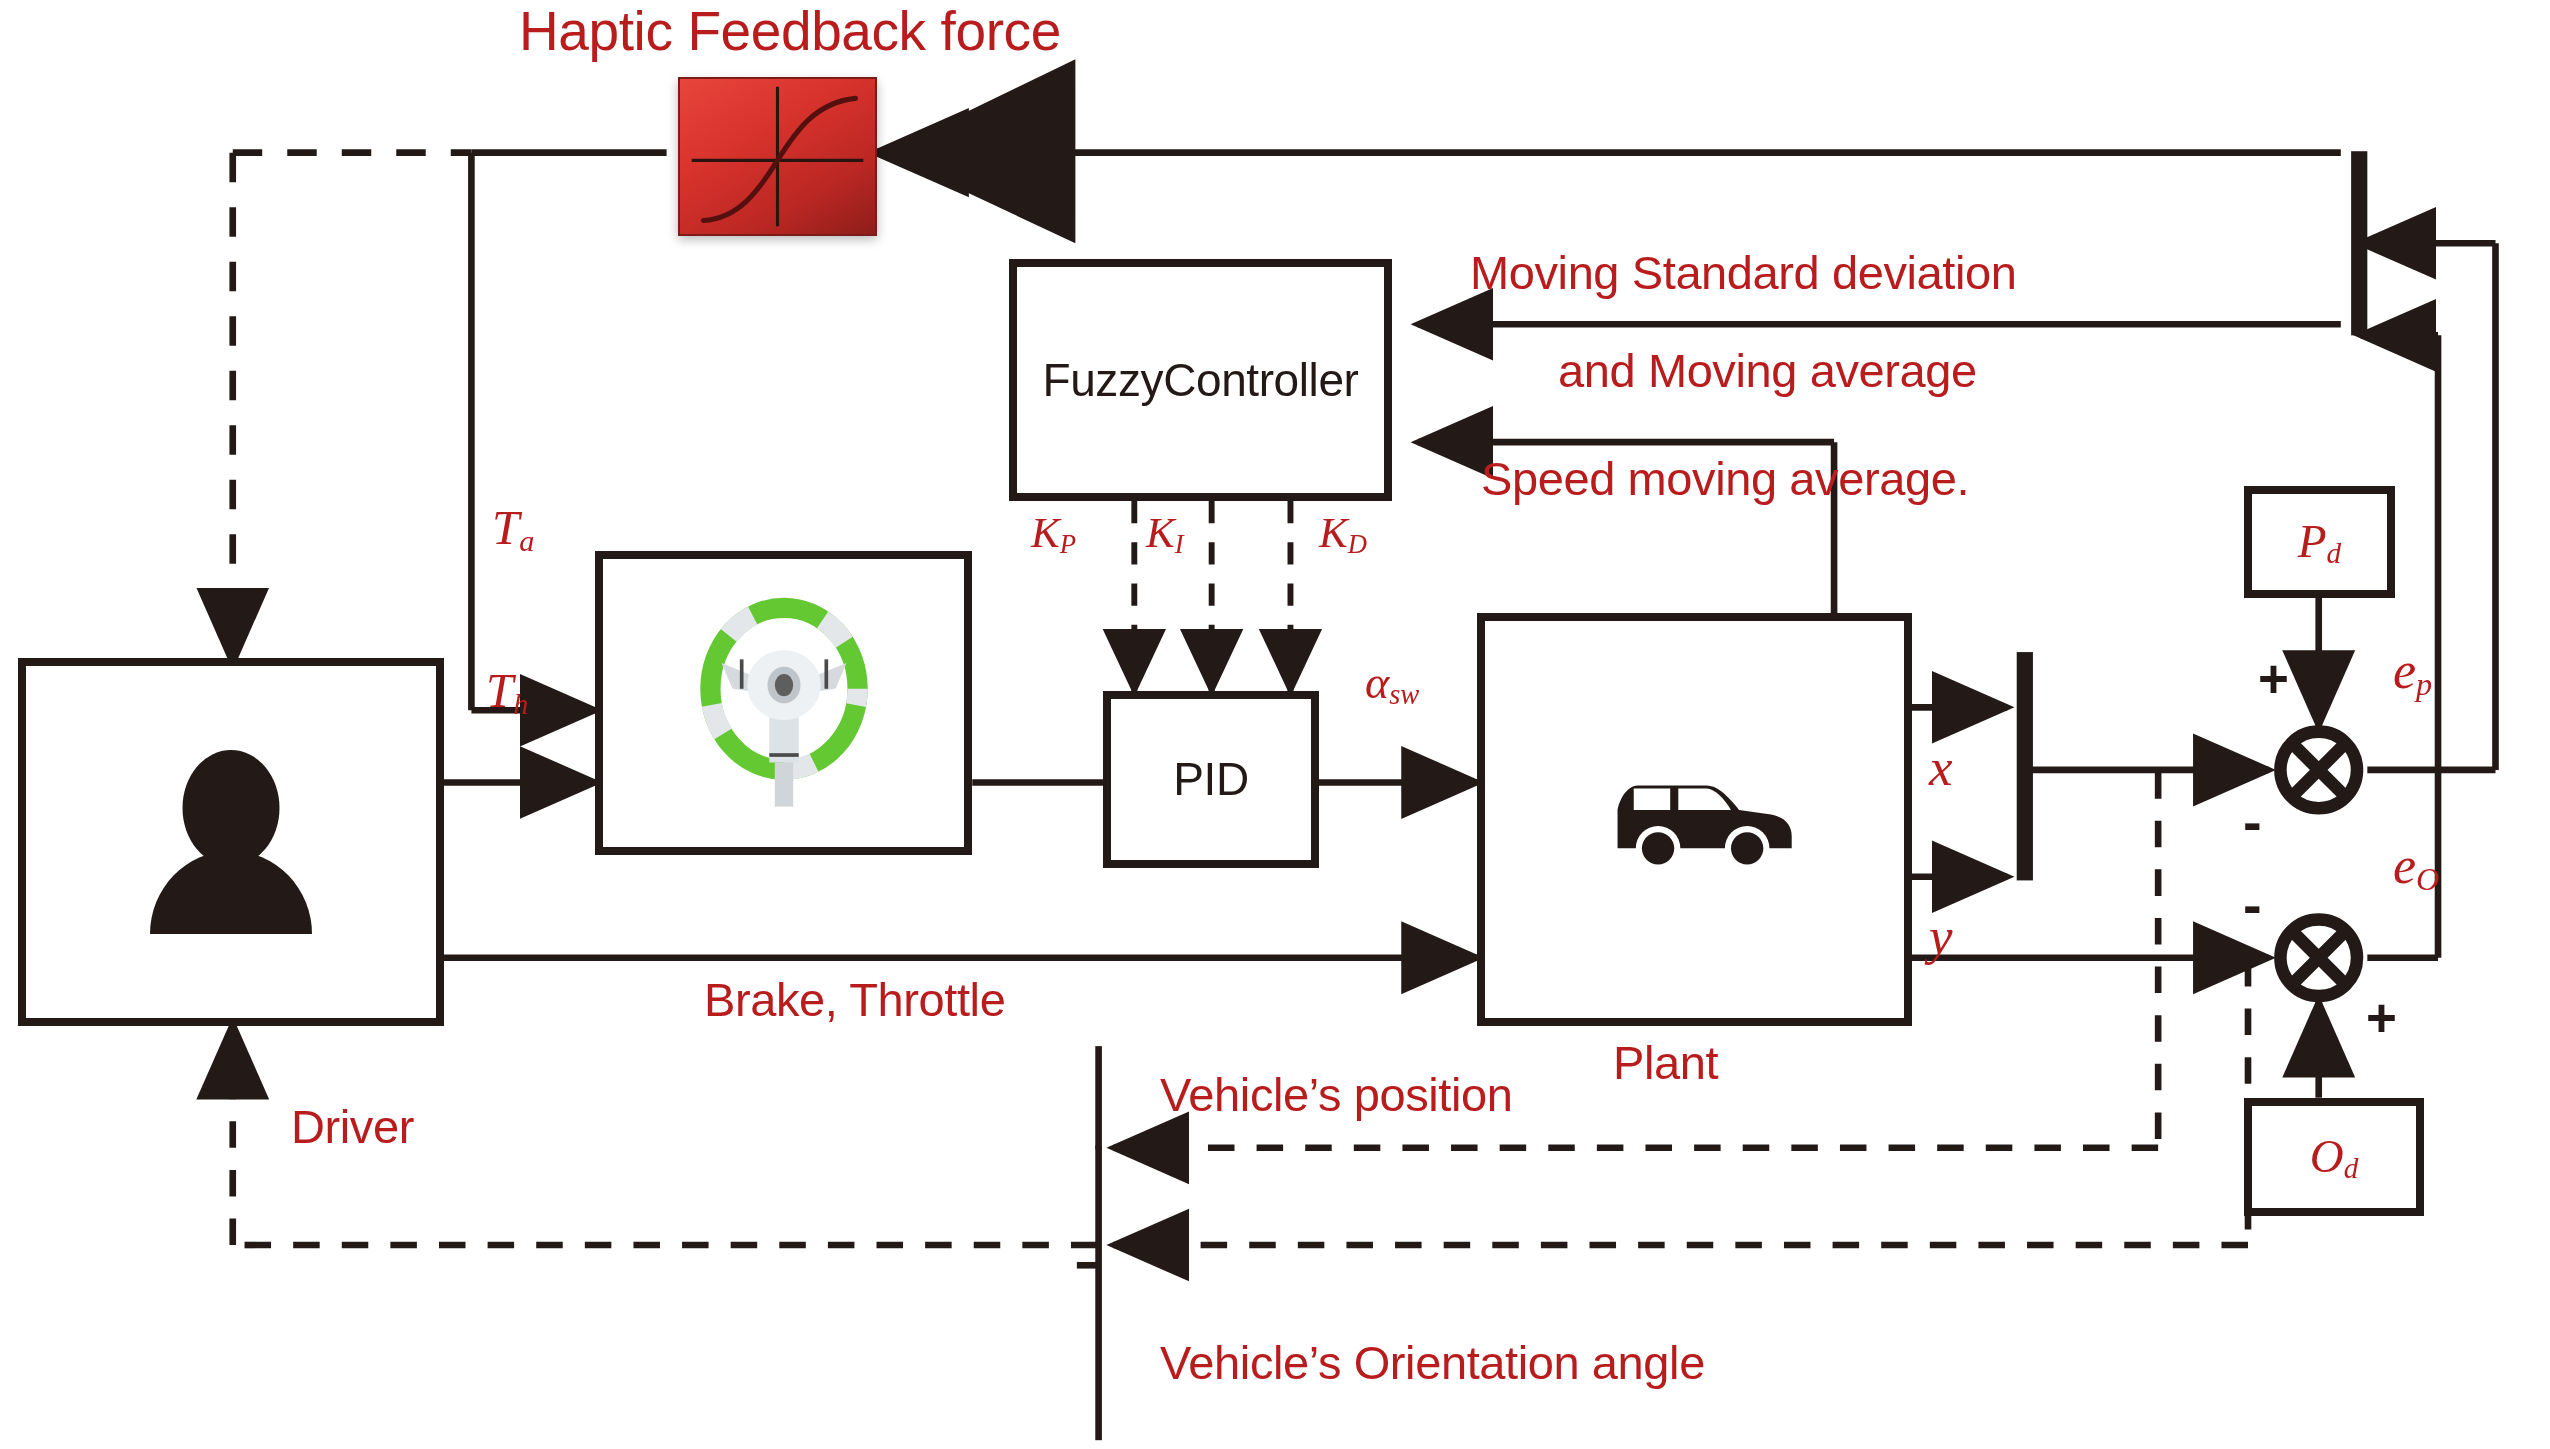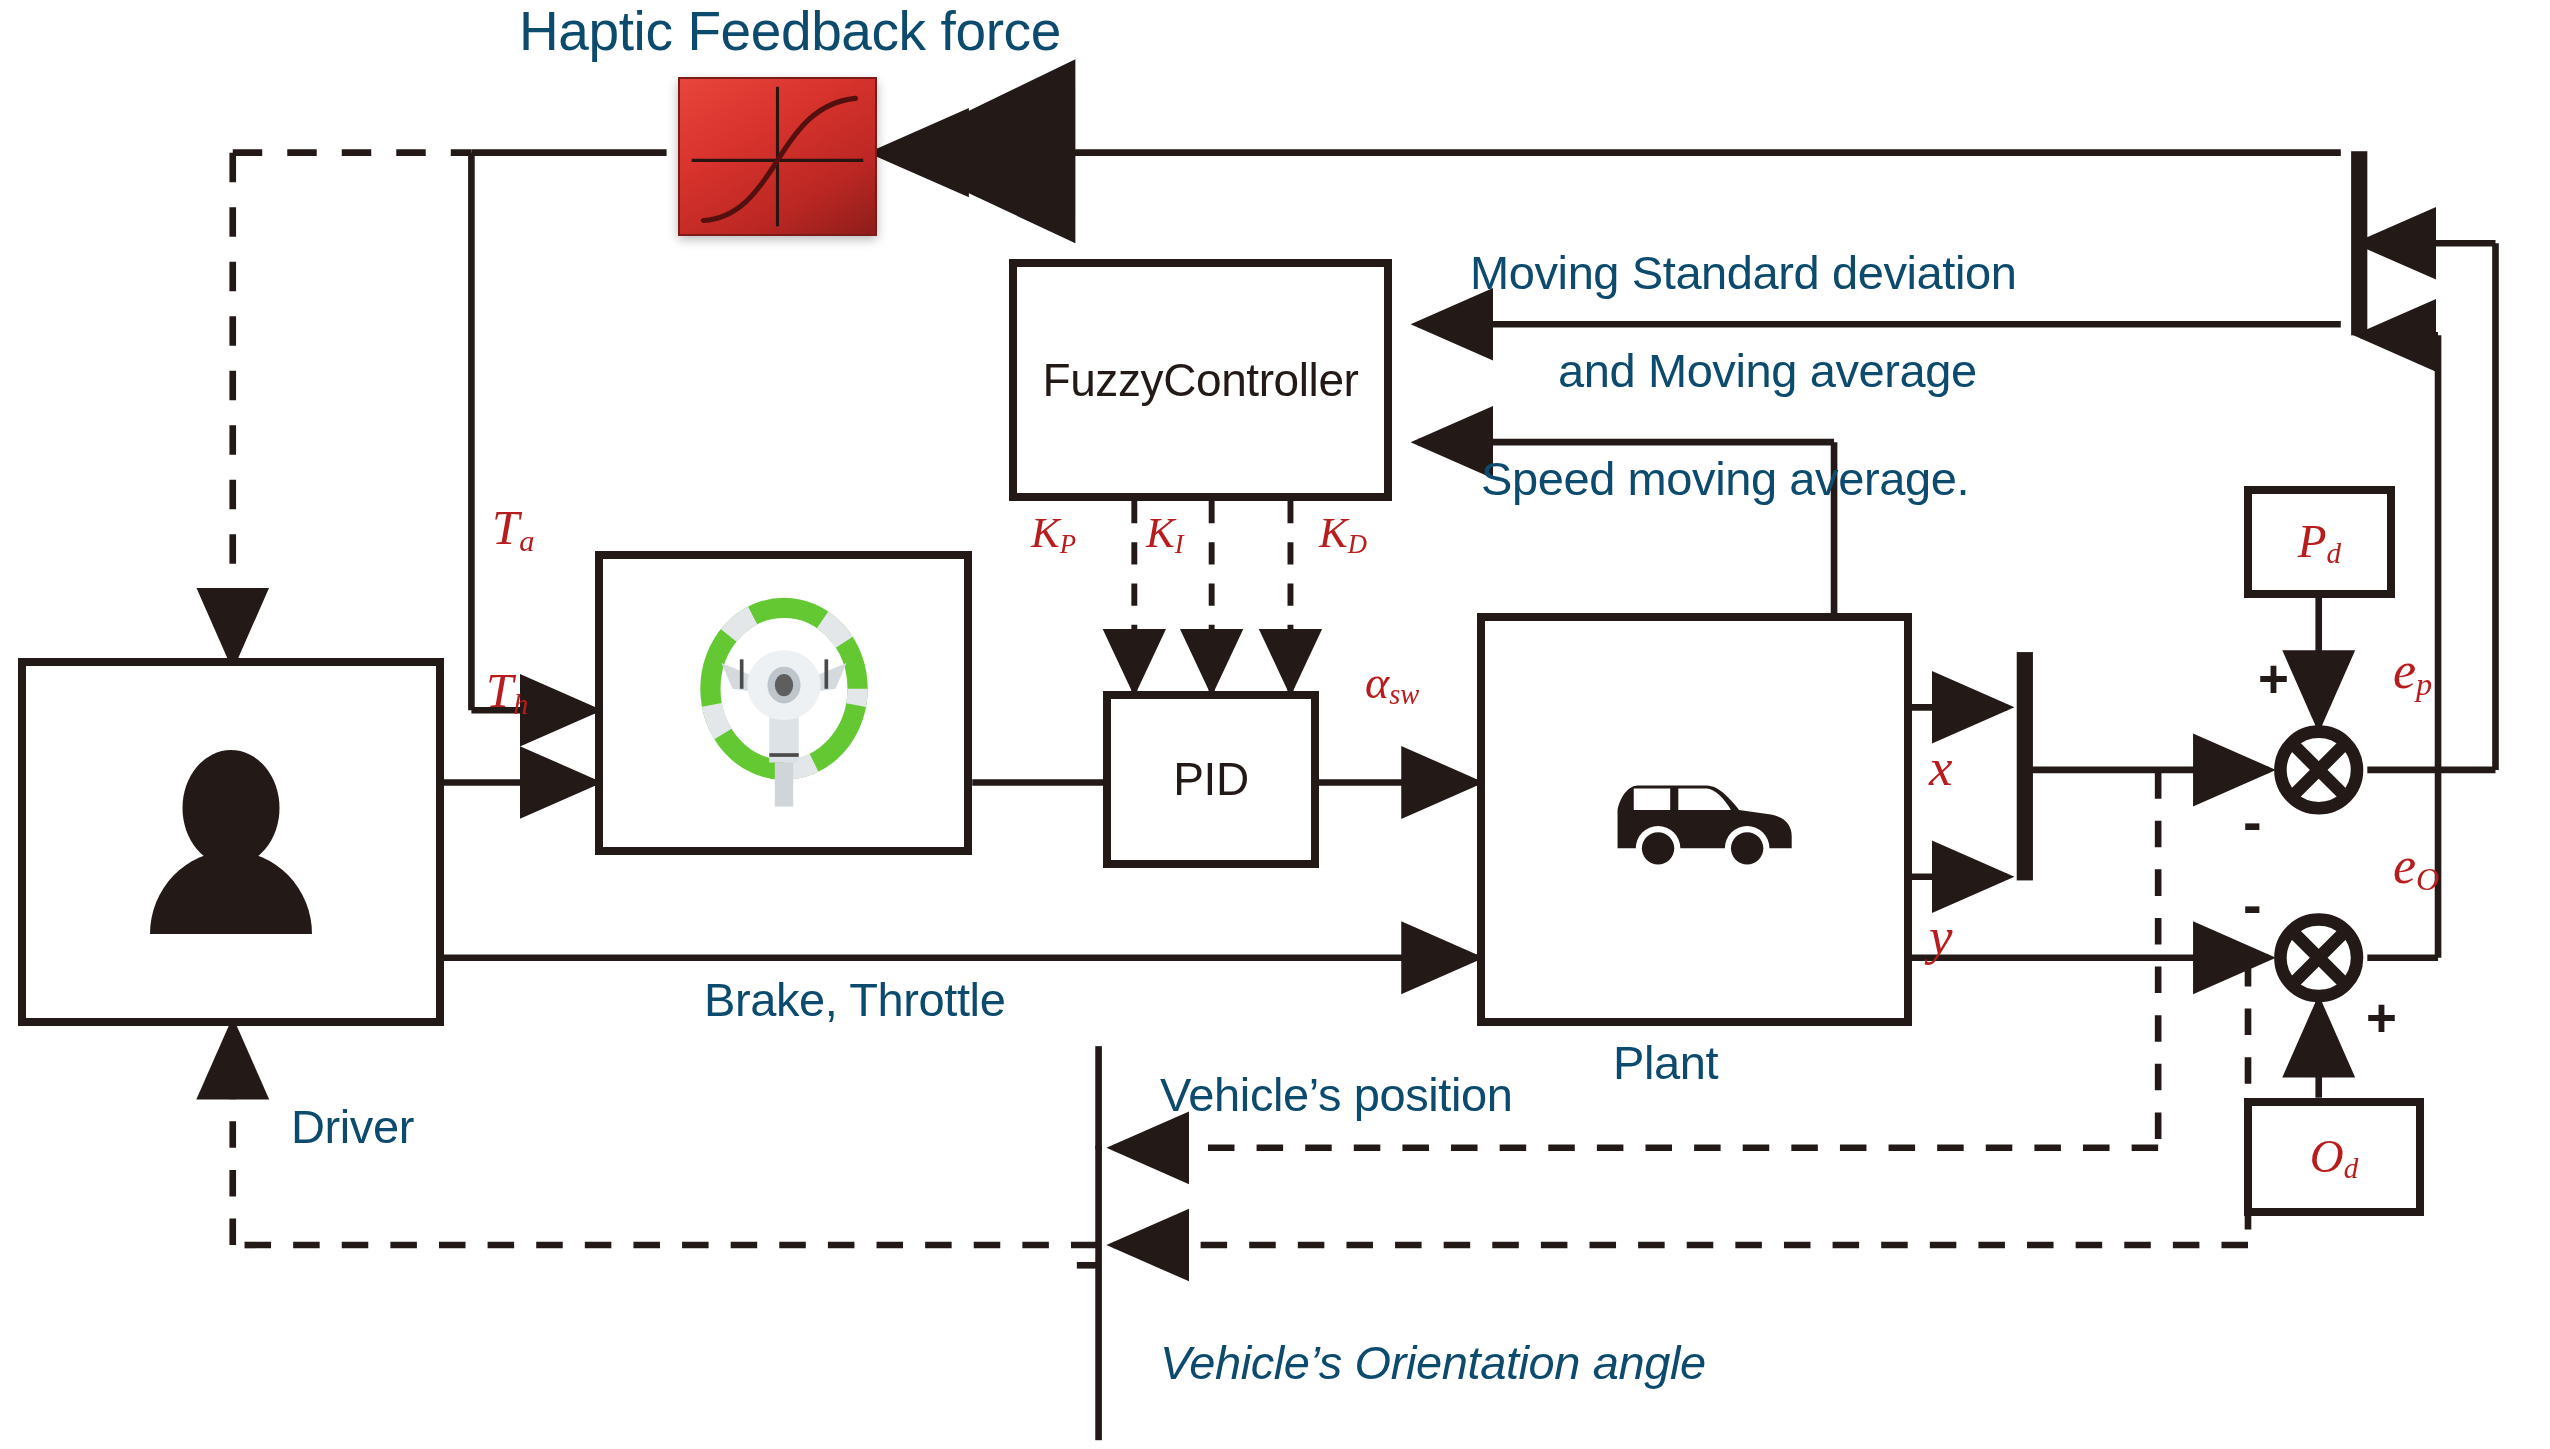--- a/index.html
+++ b/index.html
@@ -46,21 +46,21 @@
     white-space:nowrap;
   }
   .mathlabel sub{
     font-size:0.62em;
     font-style:italic;
     vertical-align:-0.22em;
   }
   .txt{
     position:absolute;
     font-family:"Liberation Sans", sans-serif;
-    color:#0c4a6e;
+    color:#b91c1c;
     white-space:nowrap;
     letter-spacing:-0.4px;
   }
   .sign{
     position:absolute;
     font-family:"Liberation Sans", sans-serif;
     font-weight:700;
     color:#231a17;
     line-height:1;
   }
@@ -318,16 +318,16 @@
   <div class="sign" style="left:2366px;top:991px;font-size:53px;">+</div>
 
   <div class="txt" style="left:704px;top:972px;font-size:47px;">Brake, Throttle</div>
 
   <div class="txt" style="left:1470px;top:245px;font-size:47px;">Moving Standard deviation</div>
   <div class="txt" style="left:1558px;top:343px;font-size:47px;">and Moving average</div>
 
   <div class="txt" style="left:1481px;top:451px;font-size:47px;">Speed moving average.</div>
 
   <div class="txt" style="left:1160px;top:1067px;font-size:47px;">Vehicle’s position</div>
-  <div class="txt" style="left:1160px;top:1335px;font-size:47px;font-style:italic;">Vehicle’s Orientation angle</div>
+  <div class="txt" style="left:1160px;top:1335px;font-size:47px;">Vehicle’s Orientation angle</div>
 
 </div>
 
 
 </body></html>

